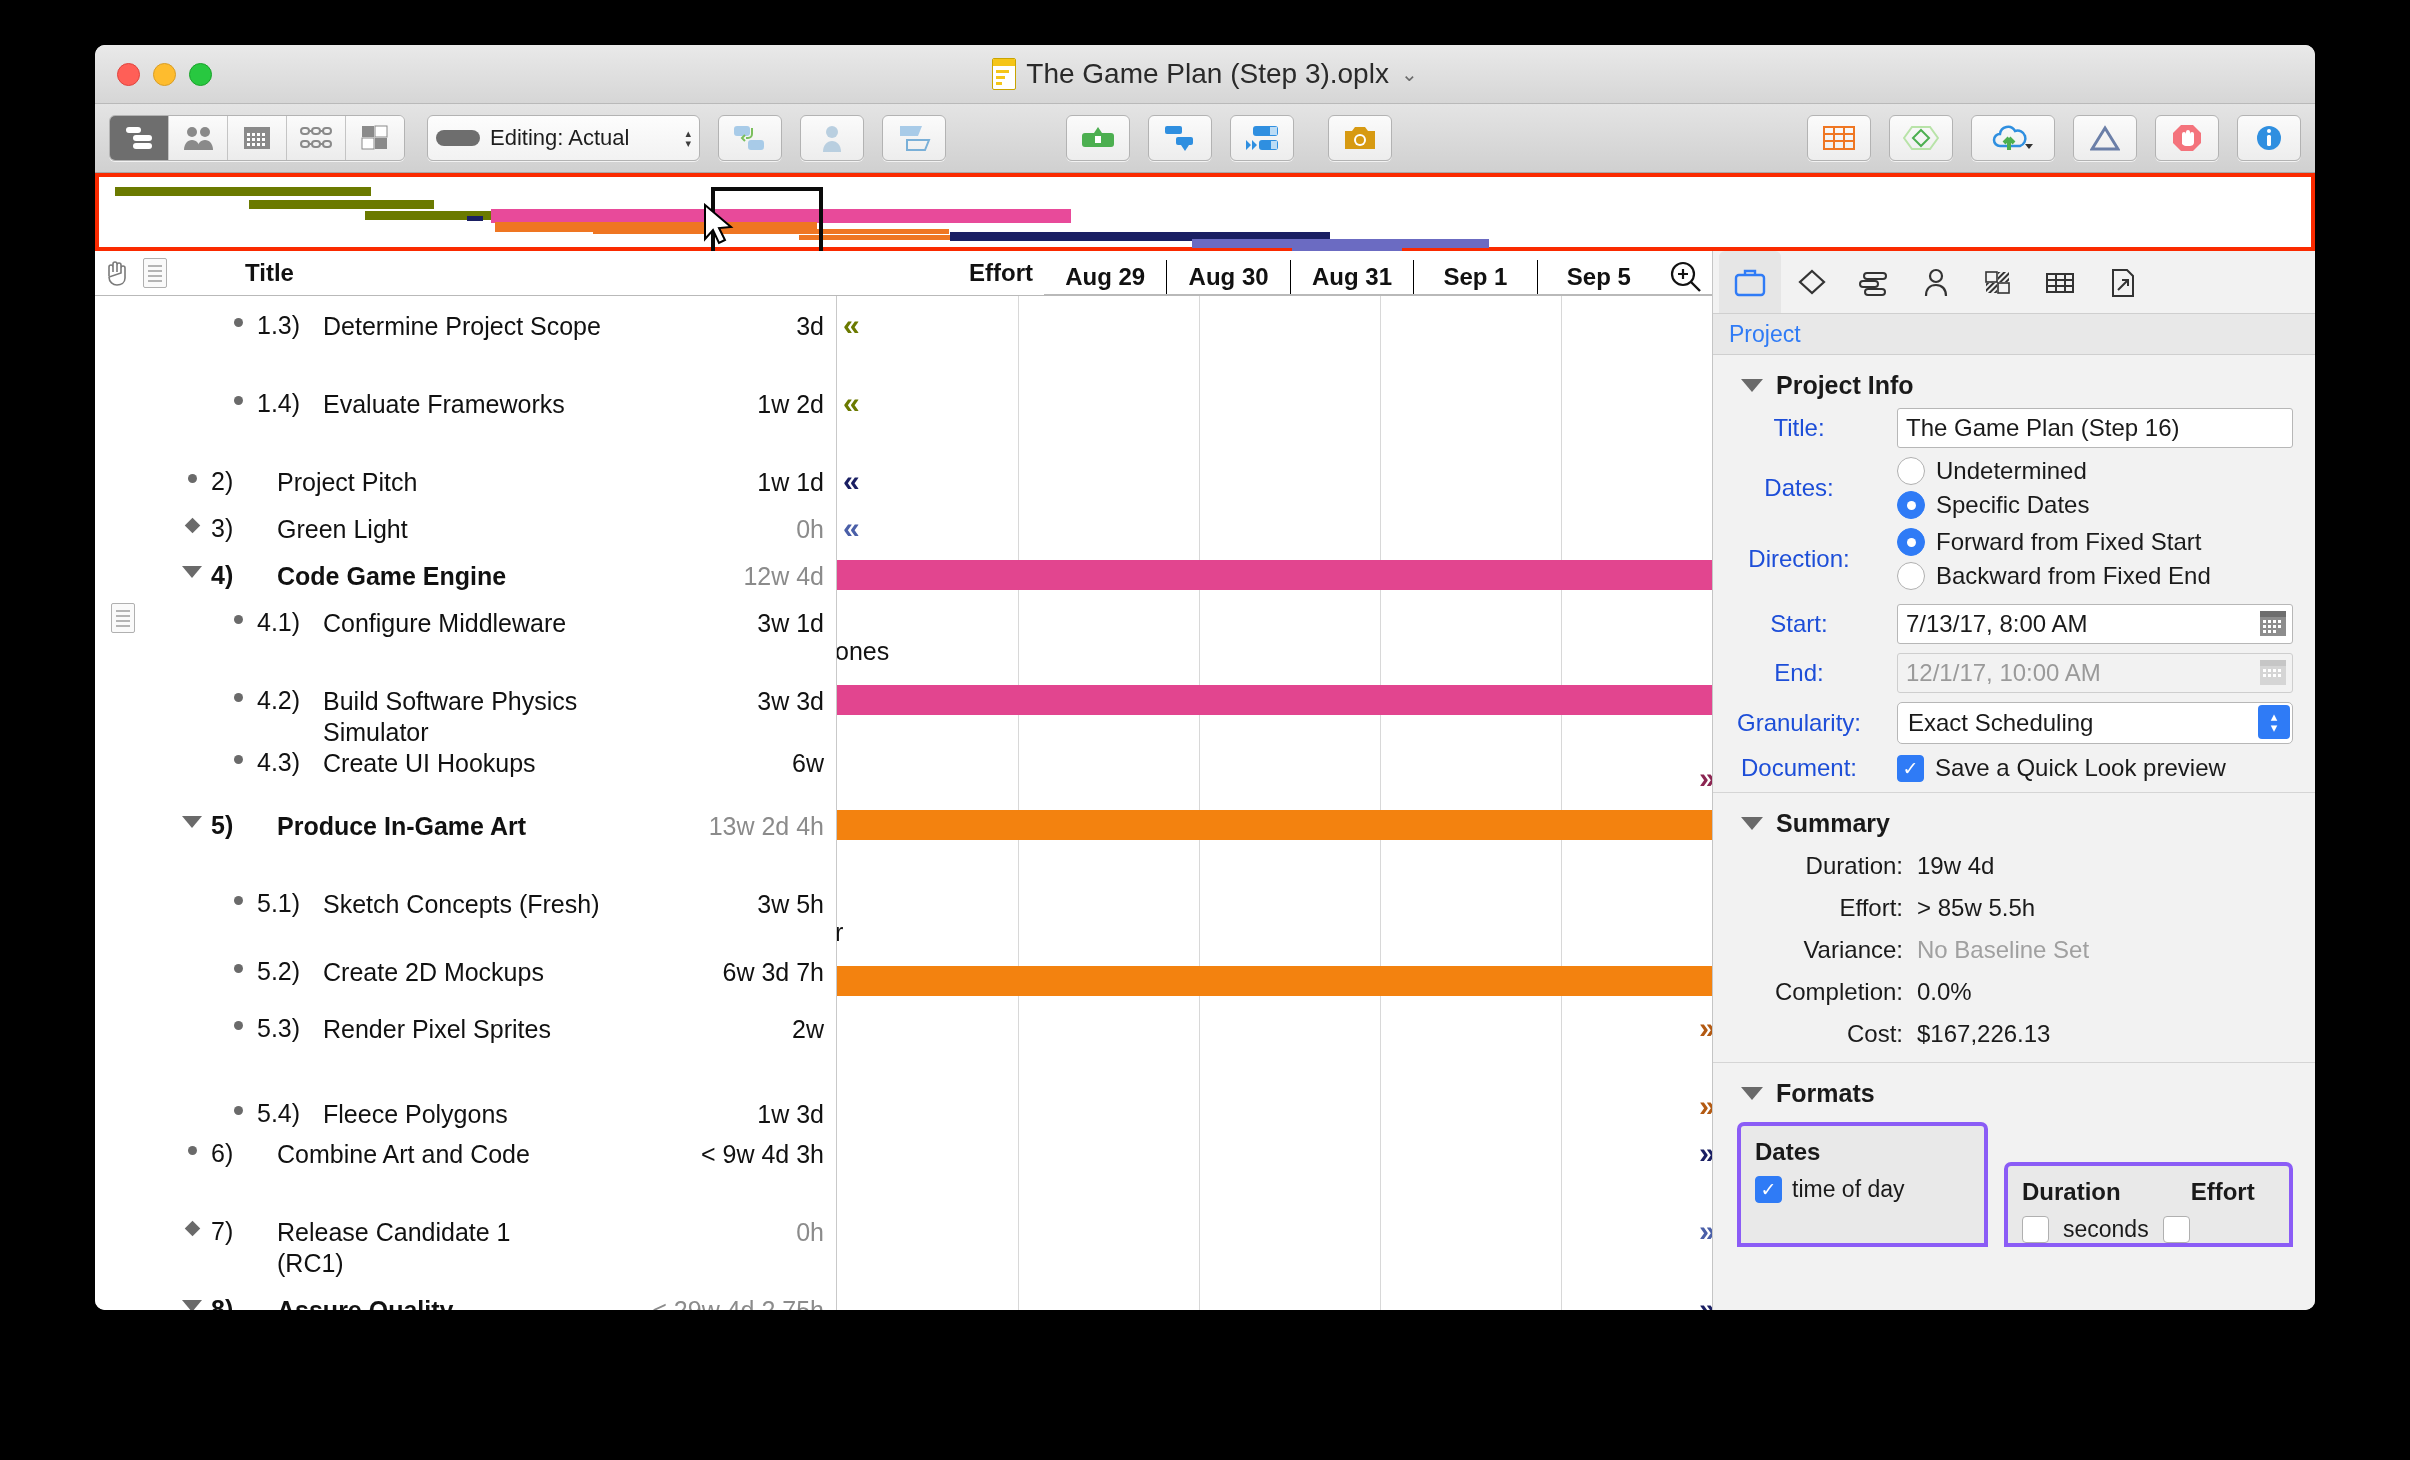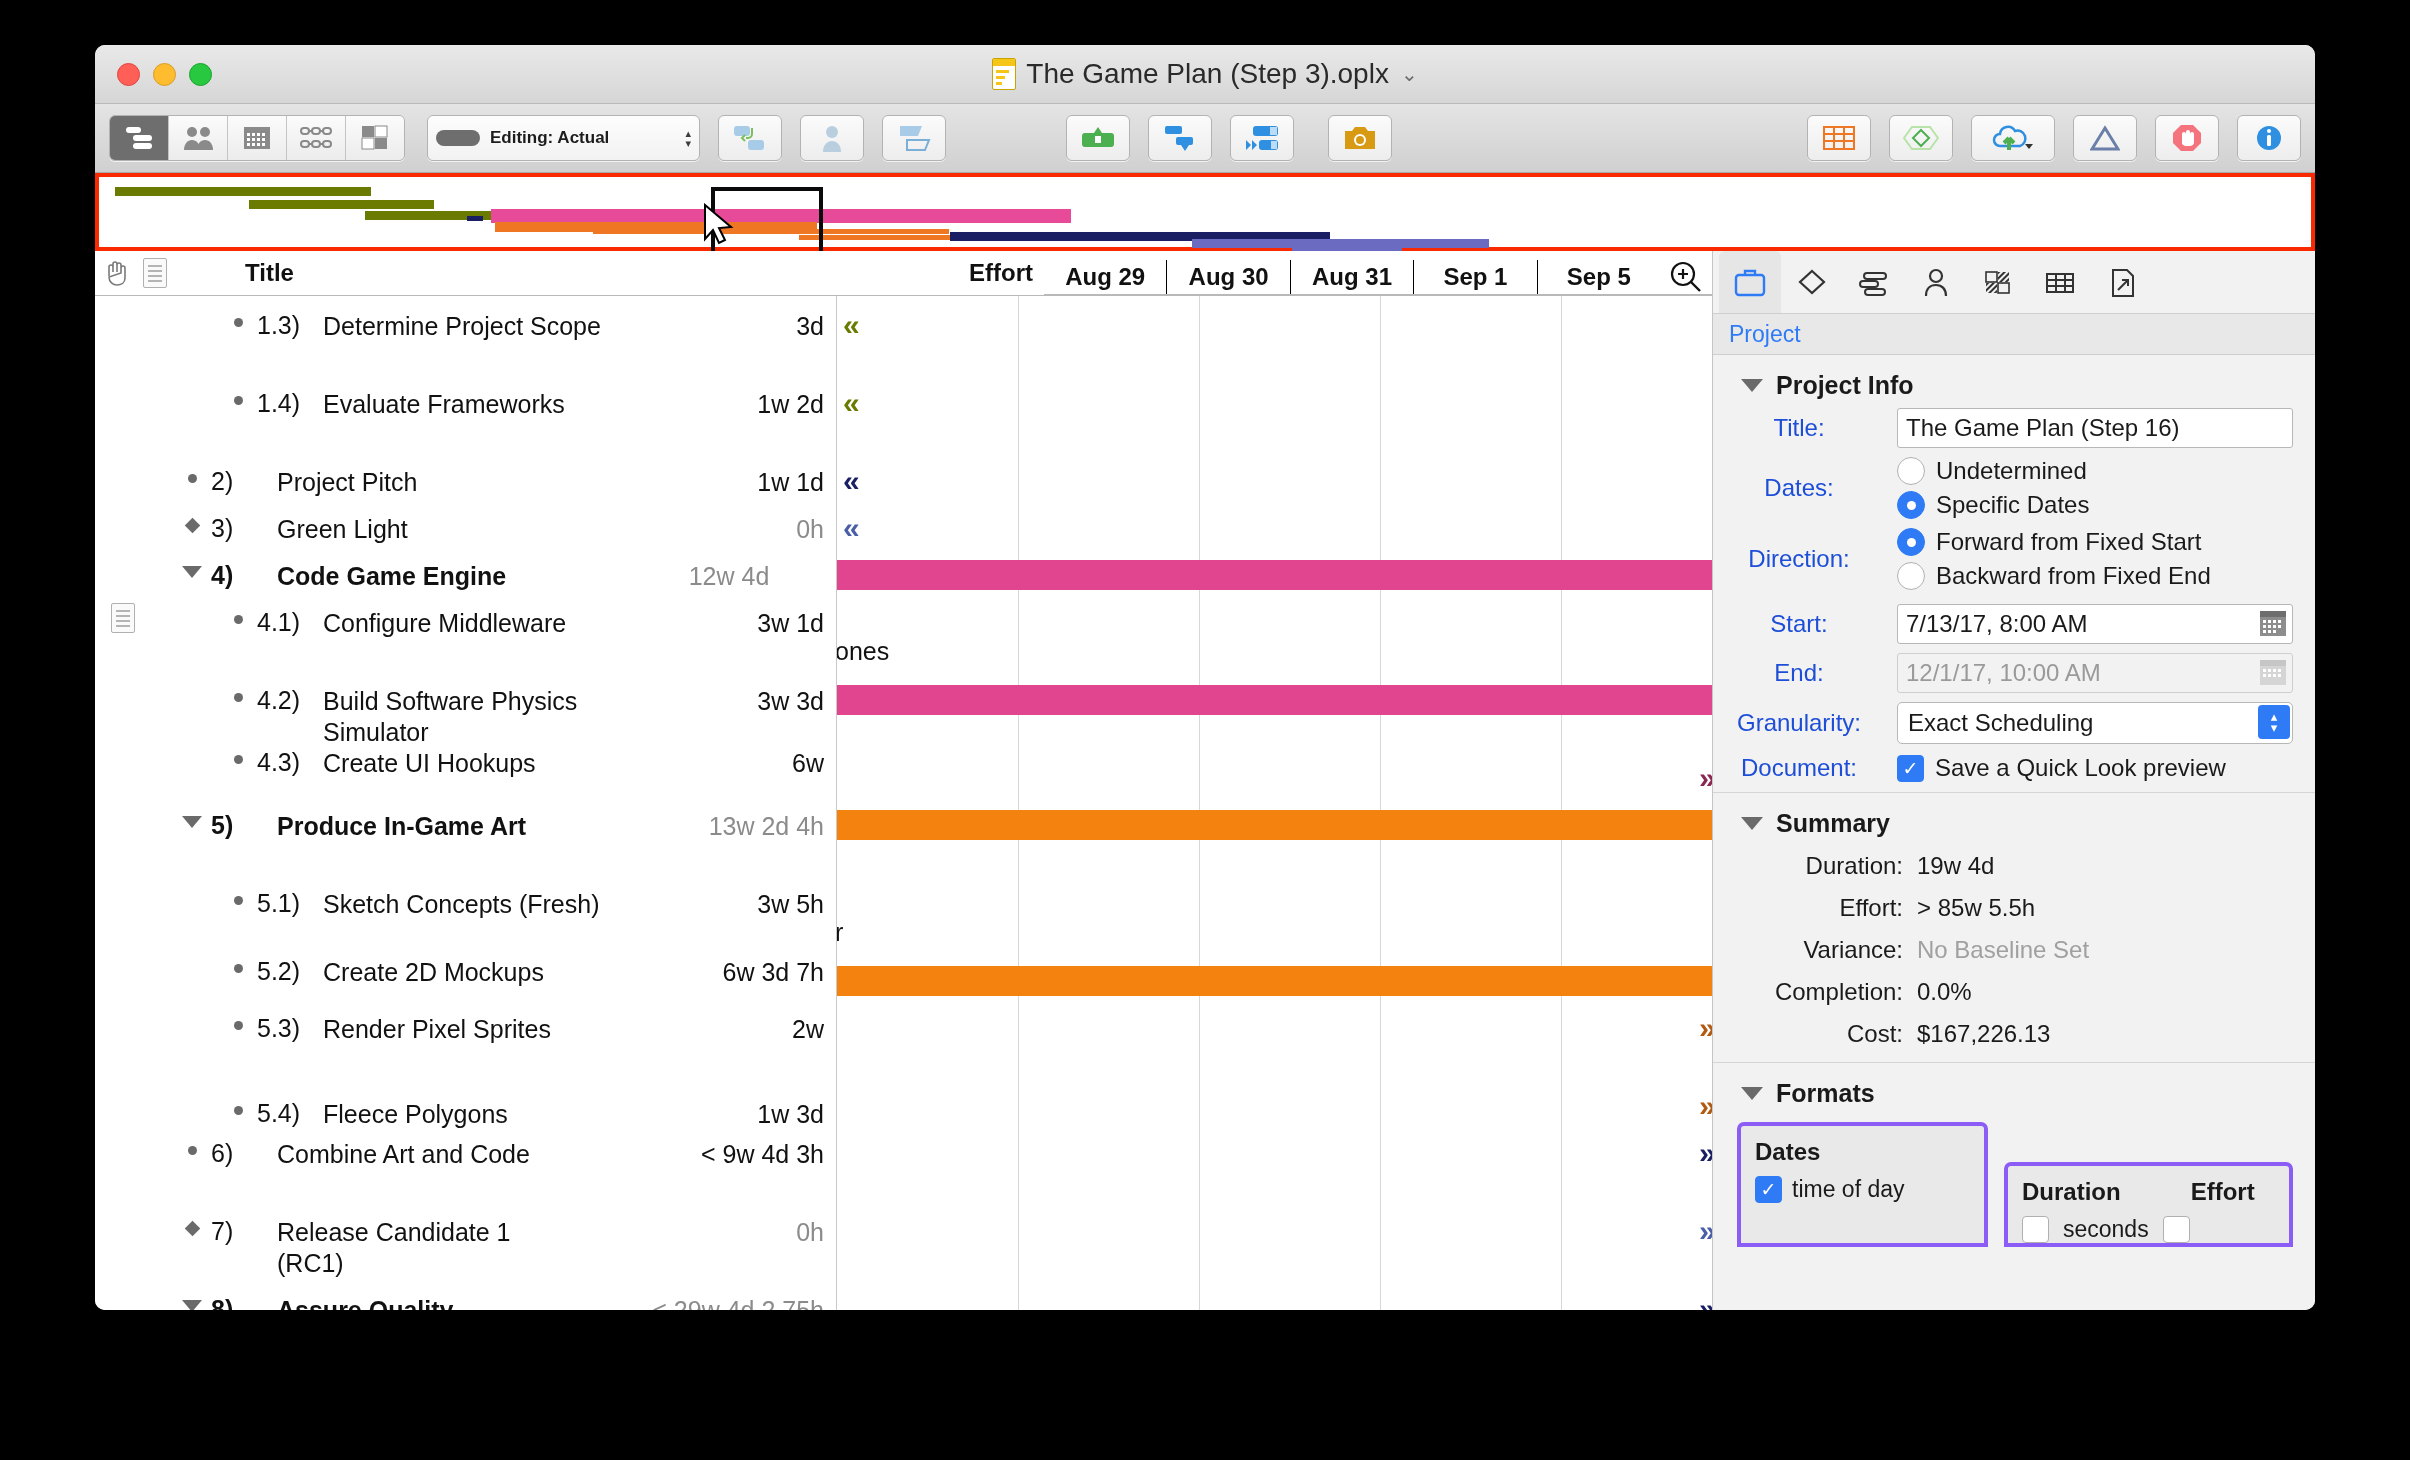--- a/index.html
+++ b/index.html
@@ -79,21 +79,21 @@
     box-shadow: 0 1px 0 rgba(255,255,255,.7);
   }
   .editing-box {
     height: 44px; width: 255px; margin-left: 22px;
     border-radius: 6px; border: 1px solid #b3b3b3;
     background: linear-gradient(#fdfdfd, #f2f2f2);
     display: flex; align-items: center; padding: 0 8px; gap: 10px;
     box-shadow: 0 1px 0 rgba(255,255,255,.7);
   }
   .editing-pill { width: 44px; height: 16px; border-radius: 8px; background: #6e6e6e; }
-  .editing-label { font-size: 17px; color: #1d1d1d; flex: 1; font-weight: bold; }
+  .editing-label { font-size: 22px; color: #1d1d1d; flex: 1; }
   .stepper { display: flex; flex-direction: column; font-size: 11px; line-height: 10px; color: #3c3c3c; }
   .gap-sm { width: 18px; } .gap-md { width: 34px; } .gap-lg { width: 120px; }
   .spacer { flex: 1; }
 
   
   .overview-wrap {
     position: relative;
     height: 78px;
     background: #ffffff;
     border-top: 4px solid #fa2a00;
@@ -520,21 +520,21 @@
                 <div class="r-eff muted" style="padding-top: 9px; line-height: 31px; width: 190px;">0h</div>
               </div>
               <div class="row" style="top: 256px; height: 47px;">
                 <div class="r-note"></div>
                 <div style="width: 30px;"></div>
                 <div class="r-disc" style="padding-top: 14px;">
                   <div class="tri"></div>
                 </div>
                 <div class="r-num bold" style="padding-top: 9px; padding-left: 8px; width: 66px;">4)</div>
                 <div class="r-title bold" style="padding-top: 9px; line-height: 31px; width: 300px;">Code Game Engine</div>
-                <div class="r-eff muted" style="padding-top: 9px; line-height: 31px; width: 190px; text-align: center;">12w 4d</div>
+                <div class="r-eff muted" style="padding-top: 9px; line-height: 31px; width: 190px;">12w 4d</div>
               </div>
               <div class="row" style="top: 303px; height: 78px;">
                 <div class="r-note">
                   <div class="note-icon">
                     <span></span>
                     <span></span>
                     <span></span>
                     <span></span>
                   </div>
                 </div>

